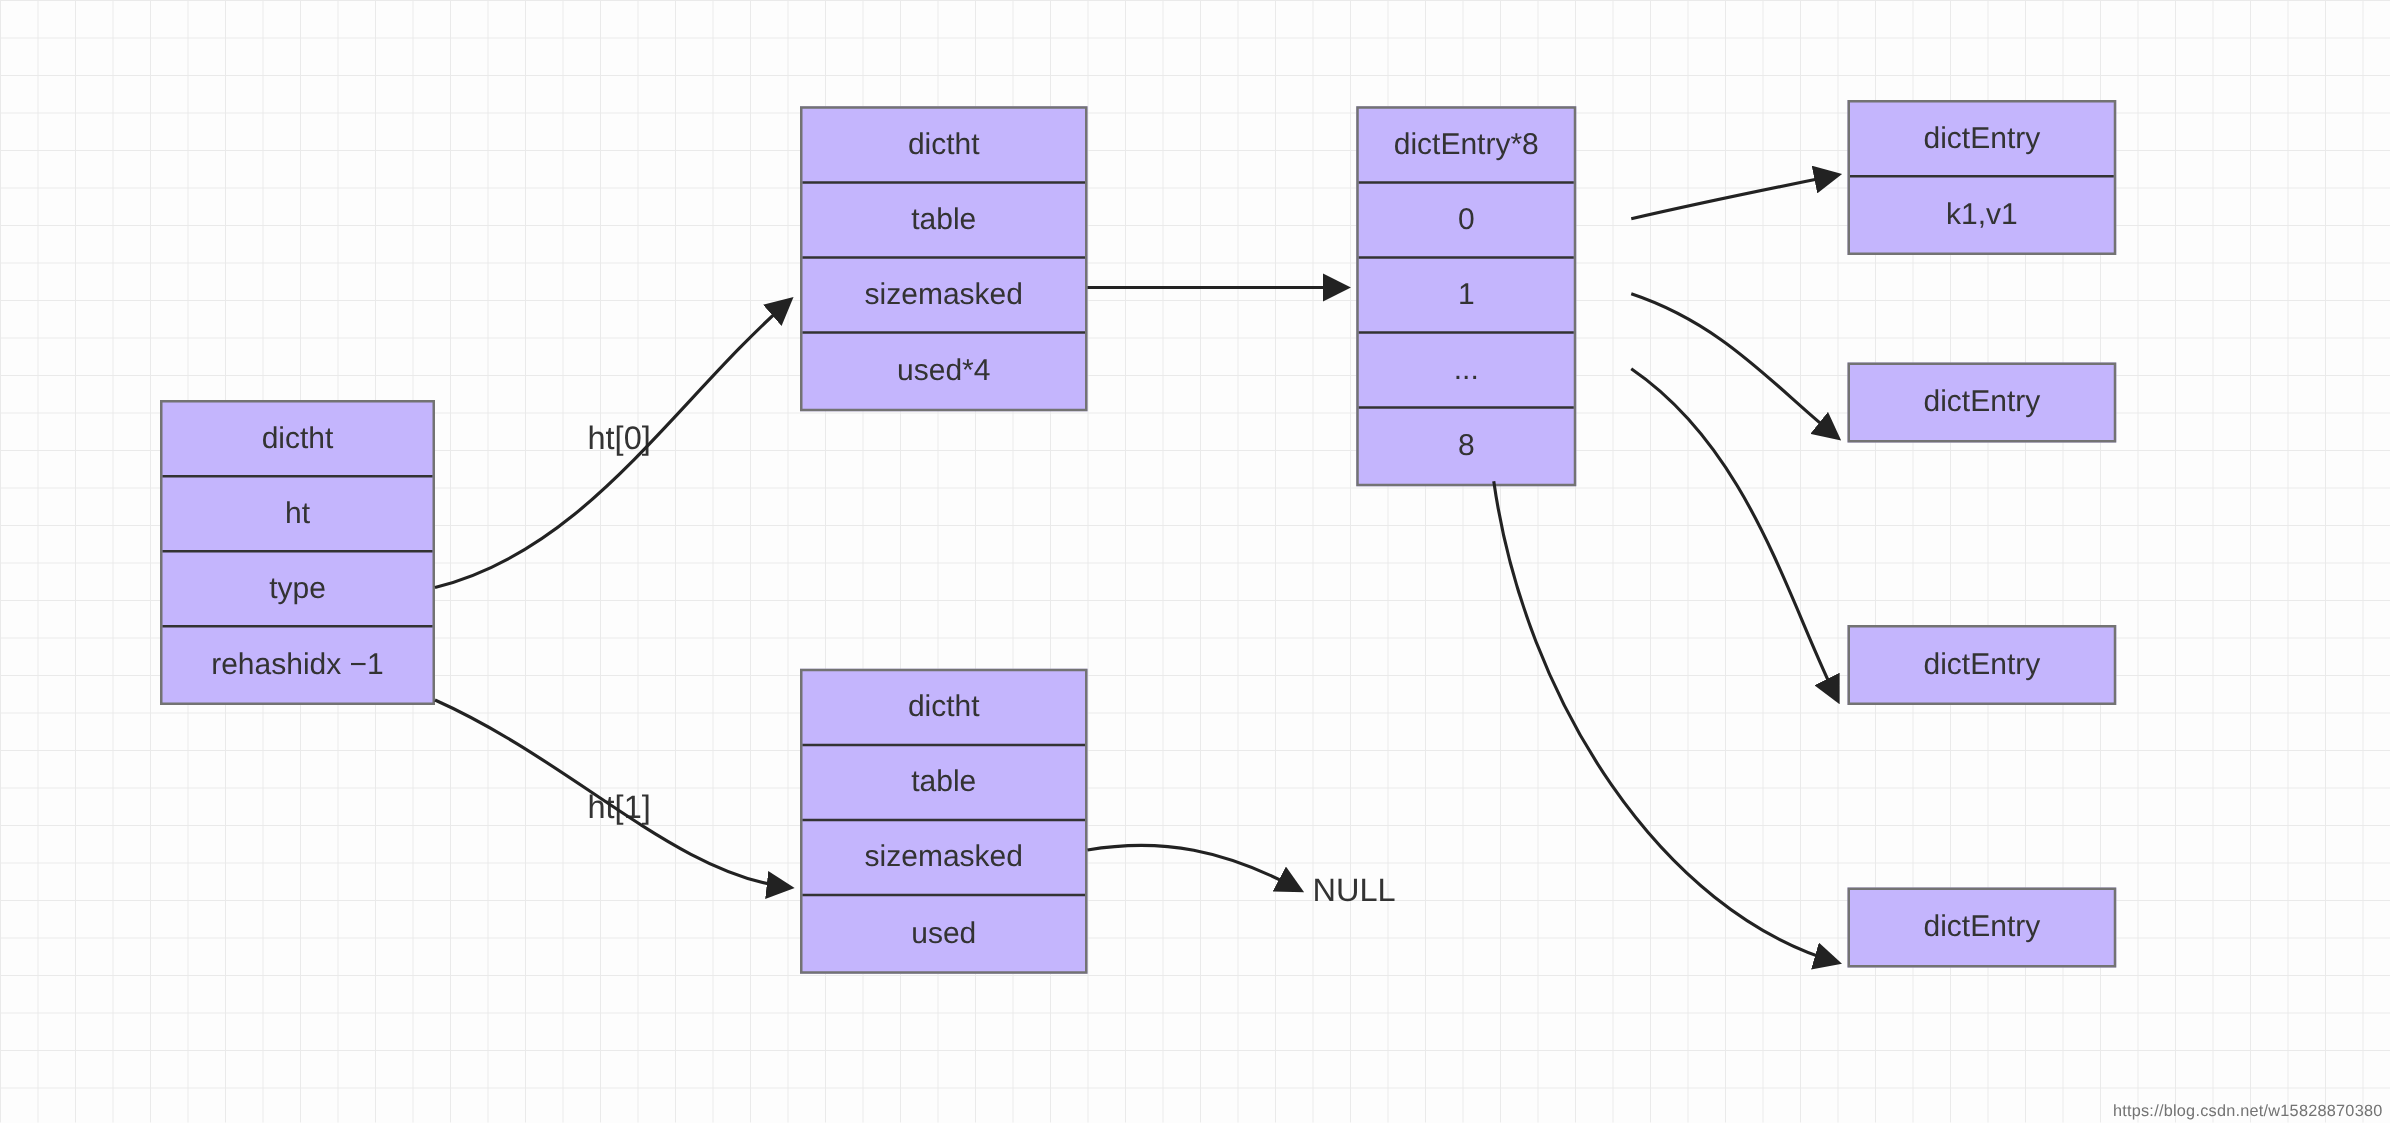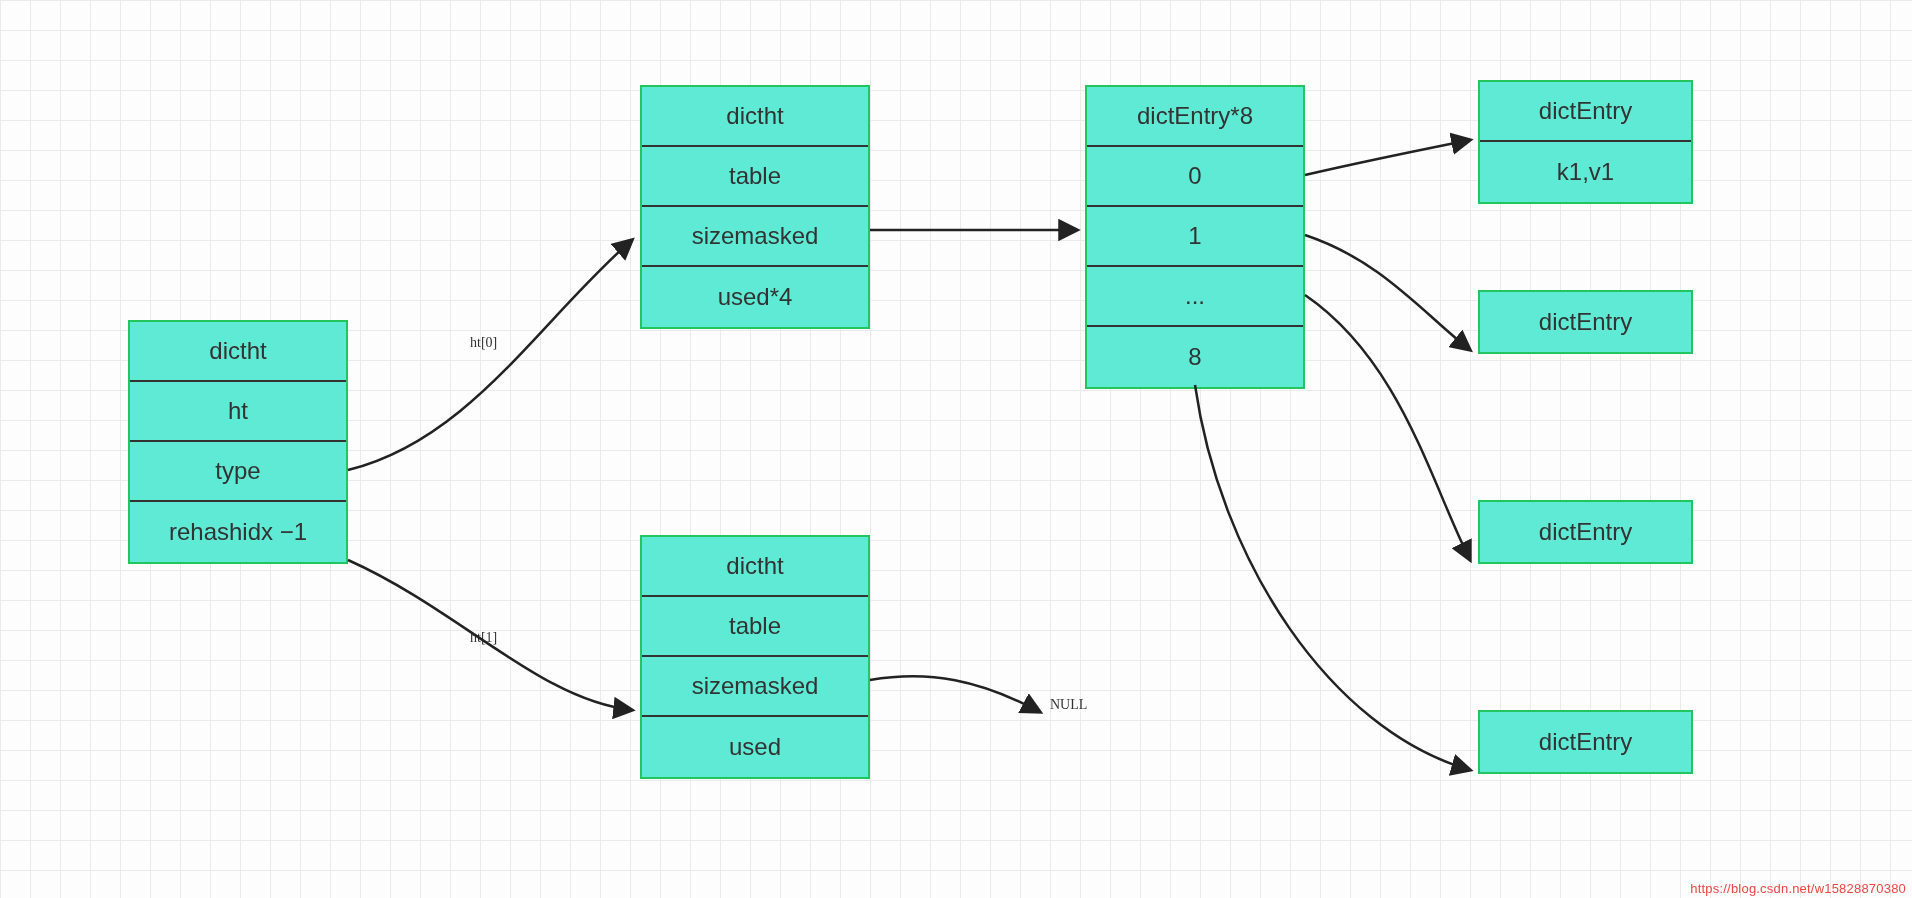--- a/index.html
+++ b/index.html
@@ -10,52 +10,51 @@
     background-color: #fdfdfd;
     background-image:
       linear-gradient(#eaeaea 1px, transparent 1px),
       linear-gradient(90deg, #eaeaea 1px, transparent 1px);
     background-size: 30px 30px;
     background-position: 0 0;
     color: #333;
   }
   .box {
     position: absolute;
-    border: 2px solid #22c55e;
-    background: #5eead4;
+    border: 2px solid #737373;
+    background: #c4b5fd;
     text-align: right;
   }
   .cell {
     height: 60px;
     border-bottom: 2px solid #333;
     display: flex;
     align-items: center;
     justify-content: center;
     font-size: 24px;
   }
   .box .cell:last-child { border-bottom: none; }
   .floating-label {
     position: absolute;
-    font-size: 14px;
+    font-size: 26px;
     background: transparent;
     color: #333;
-    font-family: Liberation Serif, serif;
   }
   svg.edges {
     position: absolute;
     left: 0; top: 0;
     width: 1912px; height: 898px;
     pointer-events: none;
   }
   .watermark {
     position: absolute;
     right: 6px;
     bottom: 2px;
     font-size: 13px;
-    color: #ef4444;
+    color: #737373;
     letter-spacing: 0.2px;
   }
 </style>
 </head>
 <body>
 
 <div class="box" style="left:128px; top:320px; width:220px;">
   <div class="cell">dictht</div>
   <div class="cell">ht</div>
   <div class="cell">type</div>
@@ -69,21 +68,21 @@
   <div class="cell">used*4</div>
 </div>
 
 <div class="box" style="left:640px; top:535px; width:230px;">
   <div class="cell">dictht</div>
   <div class="cell">table</div>
   <div class="cell">sizemasked</div>
   <div class="cell">used</div>
 </div>
 
-<div class="box" style="left:1085px; top:85px; width:220px;">
+<div class="box" style="left:1085px; top:85px; width:176px;">
   <div class="cell">dictEntry*8</div>
   <div class="cell">0</div>
   <div class="cell">1</div>
   <div class="cell">...</div>
   <div class="cell">8</div>
 </div>
 
 <div class="box" style="left:1478px; top:80px; width:215px;">
   <div class="cell">dictEntry</div>
   <div class="cell">k1,v1</div>

